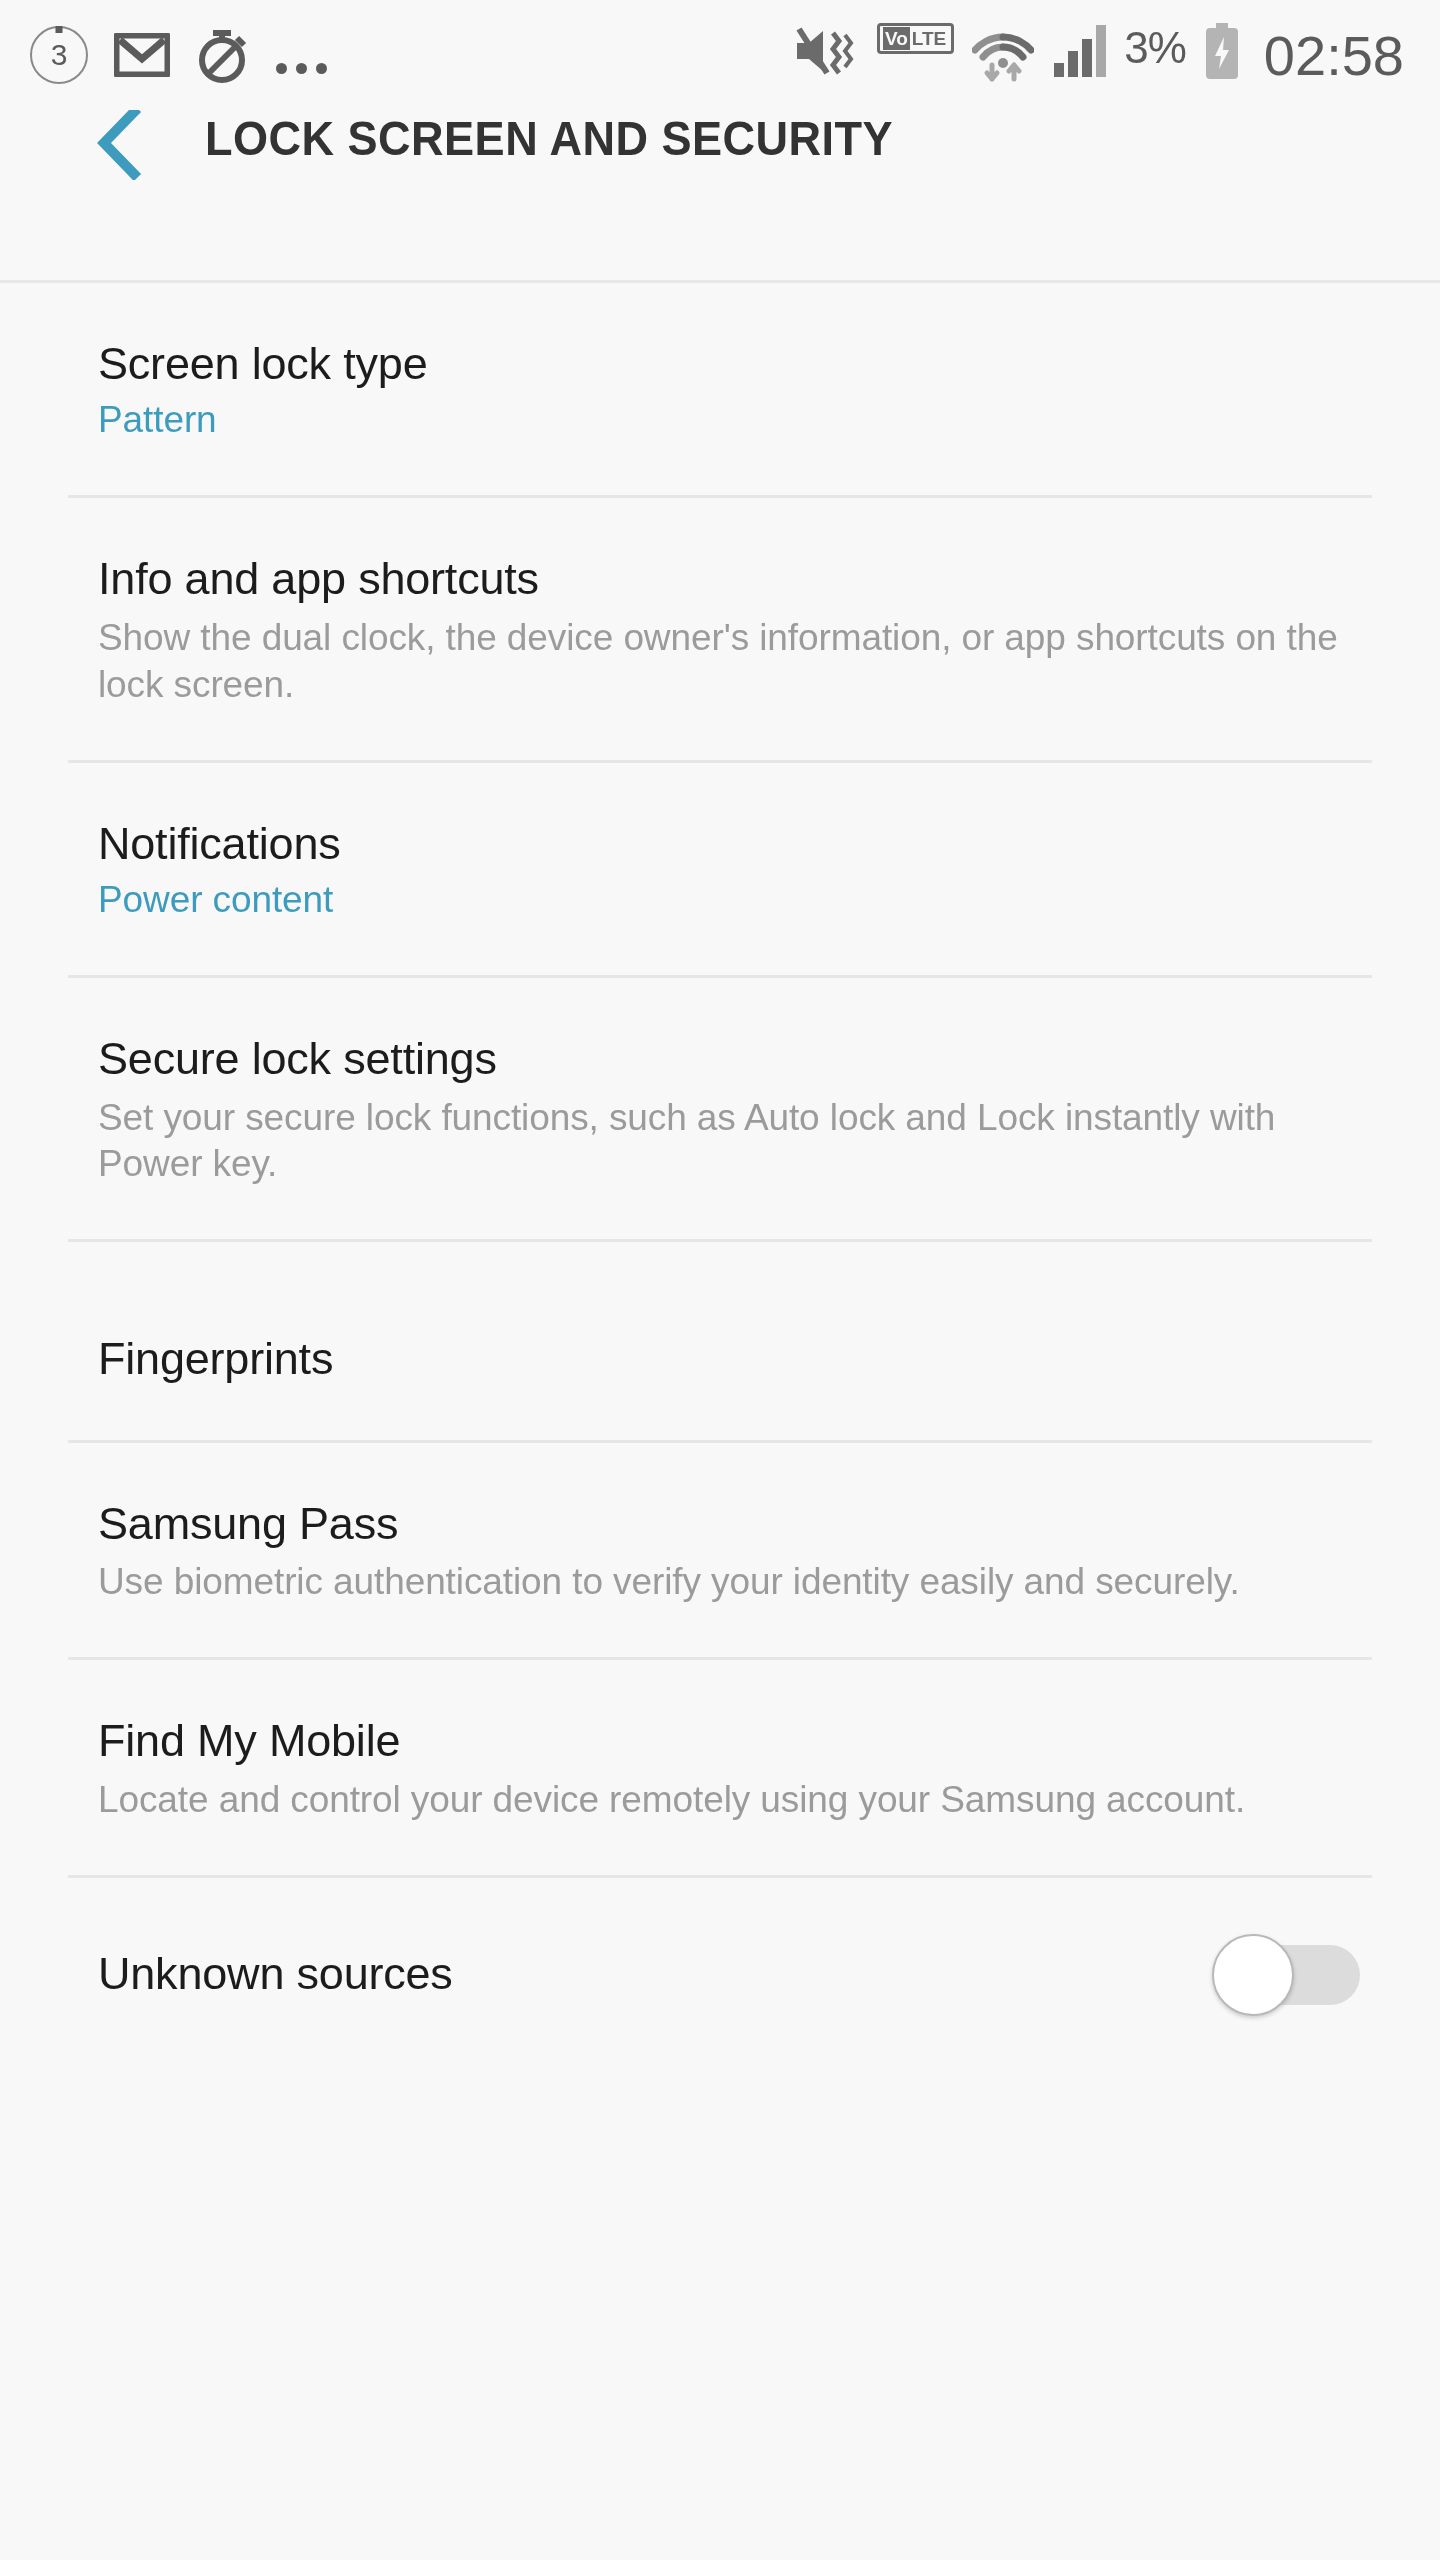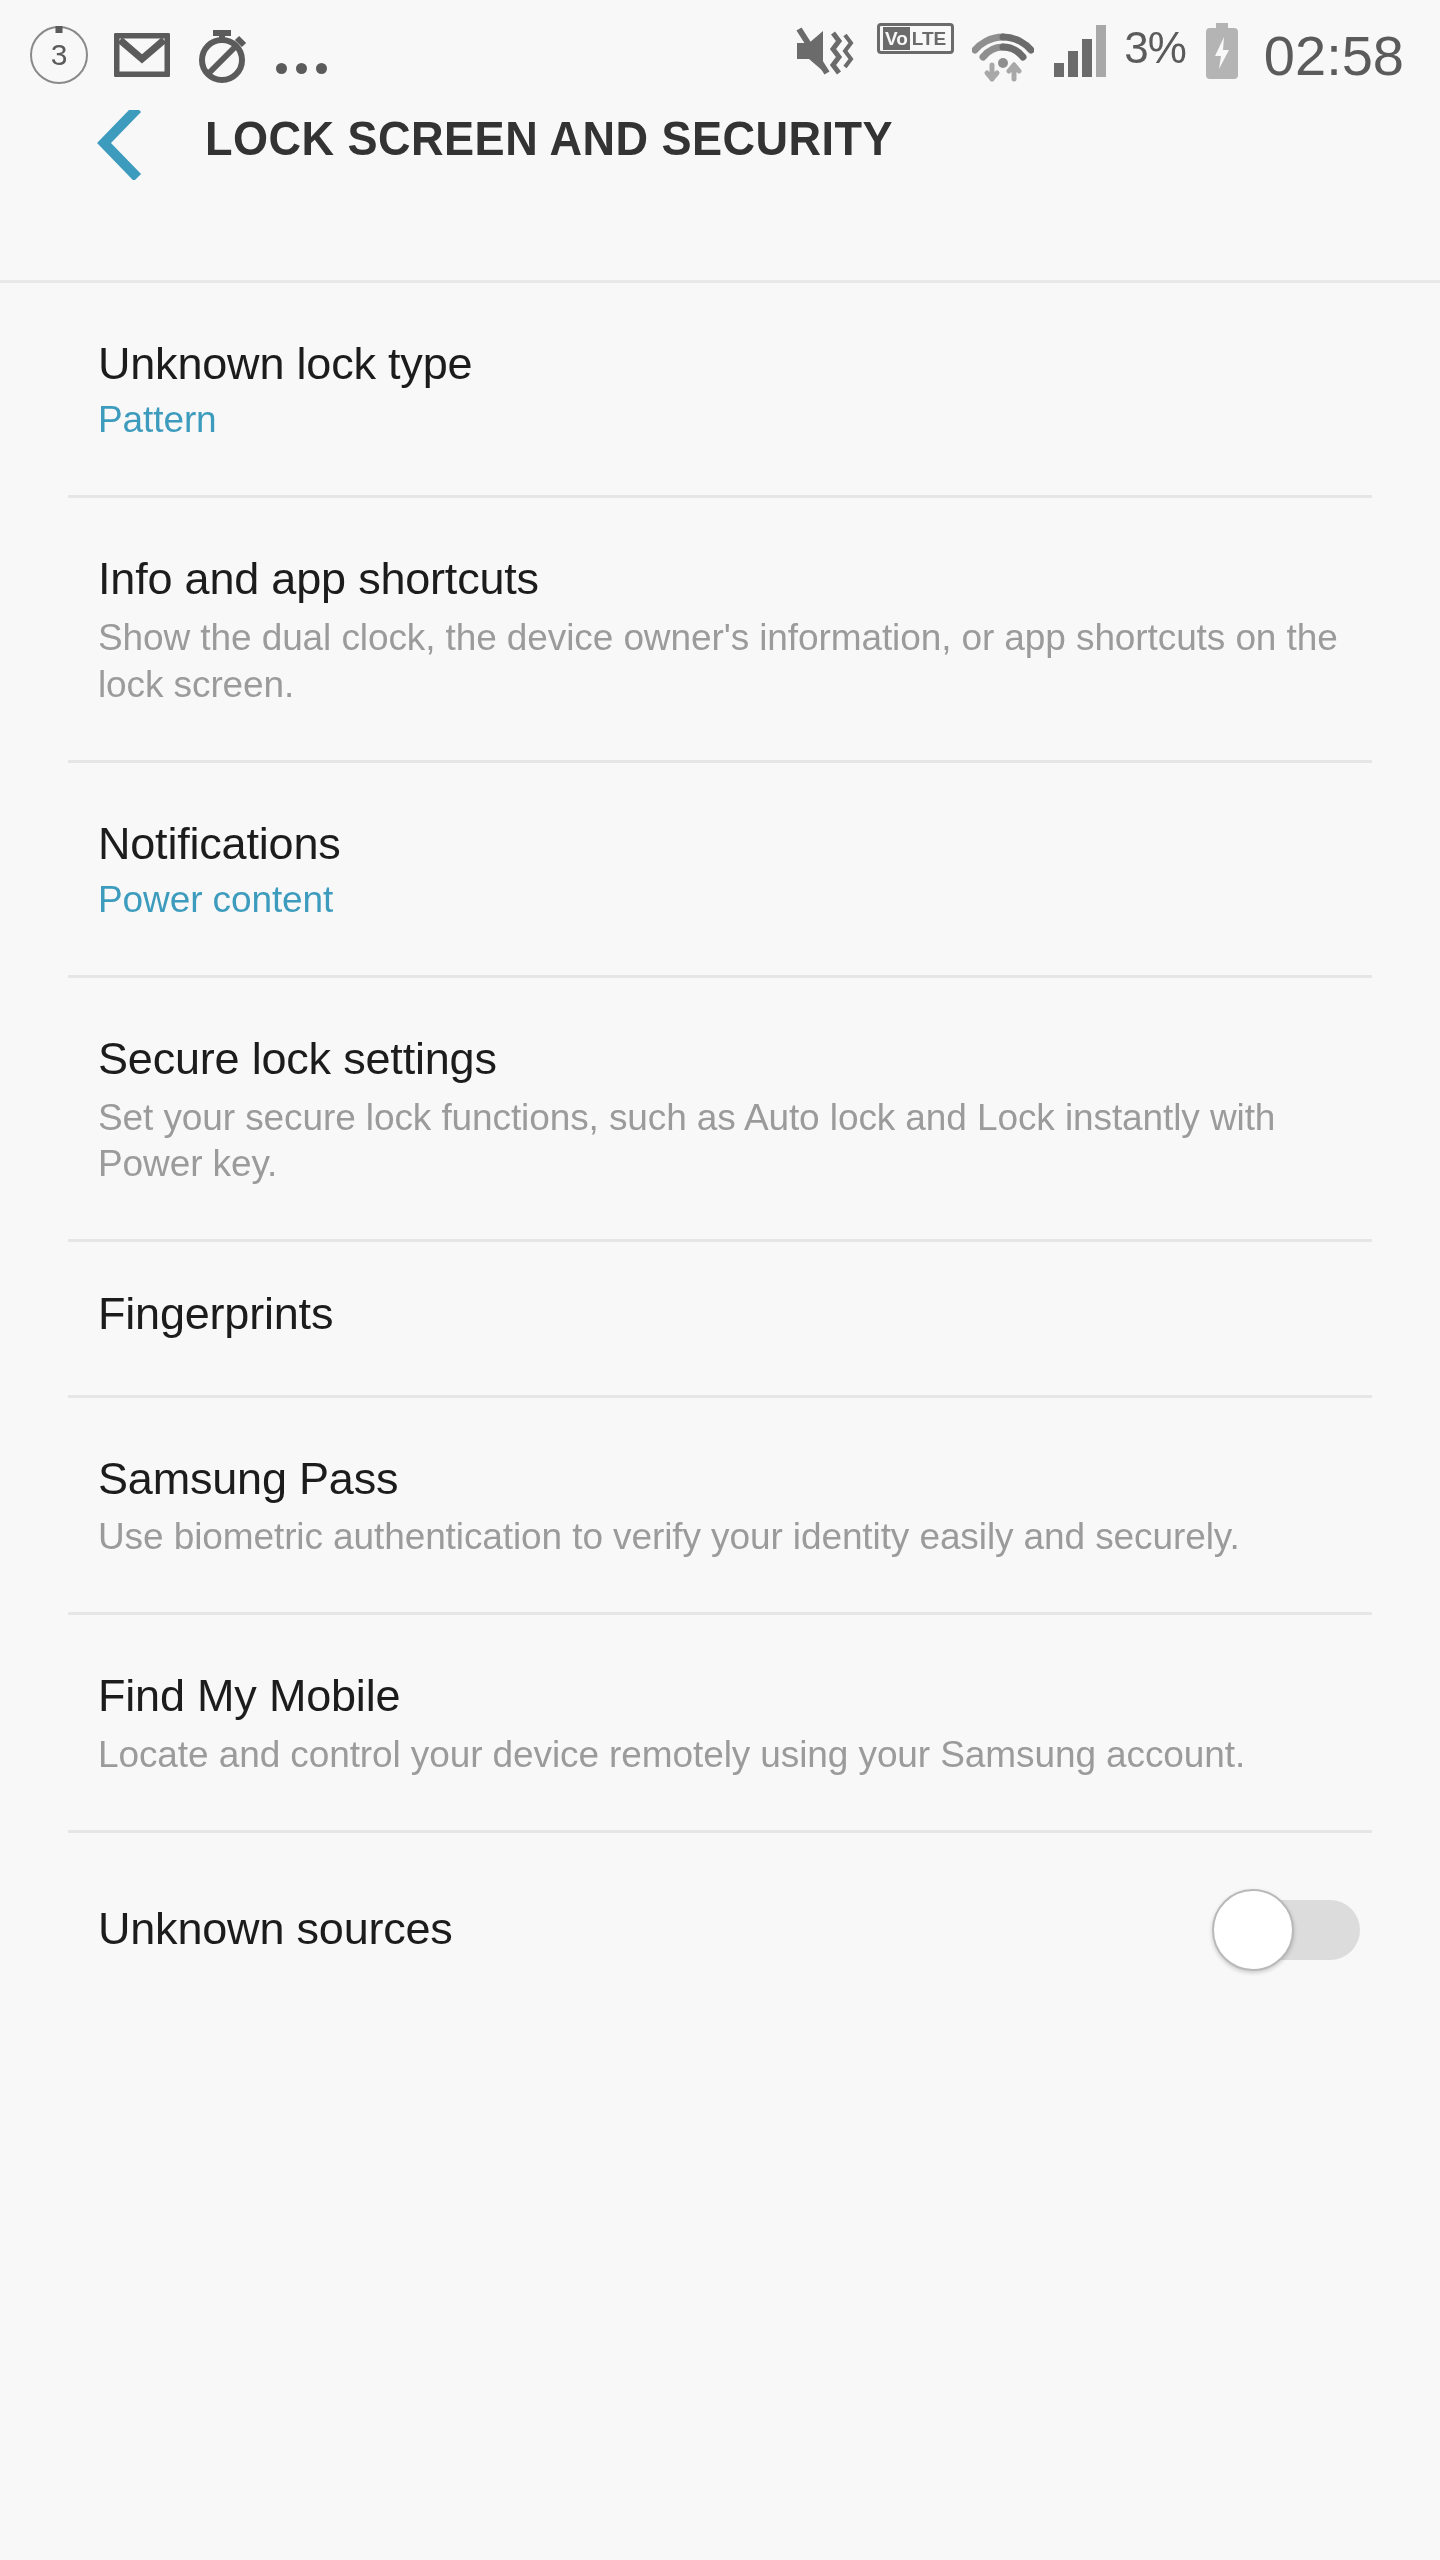--- a/index.html
+++ b/index.html
@@ -237,21 +237,21 @@
       </svg>
     </span>
   </div>
   <div class="page-title">LOCK SCREEN AND SECURITY</div>
 </div>
 
 <div class="list">
 
   <div class="row value">
     <div class="row-text">
-      <div class="row-title">Unknown lock type</div>
+      <div class="row-title">Screen lock type</div>
       <div class="row-sub accent">Pattern</div>
     </div>
   </div>
 
   <div class="row">
     <div class="row-text">
       <div class="row-title">Info and app shortcuts</div>
       <div class="row-sub">Show the dual clock, the device owner's information, or app shortcuts on the lock screen.</div>
     </div>
   </div>
@@ -263,21 +263,21 @@
     </div>
   </div>
 
   <div class="row">
     <div class="row-text">
       <div class="row-title">Secure lock settings</div>
       <div class="row-sub">Set your secure lock functions, such as Auto lock and Lock instantly with Power key.</div>
     </div>
   </div>
 
-  <div class="row" style="padding-top:47px;padding-bottom:58px;">
+  <div class="row" style="padding-top:92px;padding-bottom:58px;">
     <div class="row-text">
       <div class="row-title">Fingerprints</div>
     </div>
   </div>
 
   <div class="row">
     <div class="row-text">
       <div class="row-title">Samsung Pass</div>
       <div class="row-sub">Use biometric authentication to verify your identity easily and securely.</div>
     </div>

